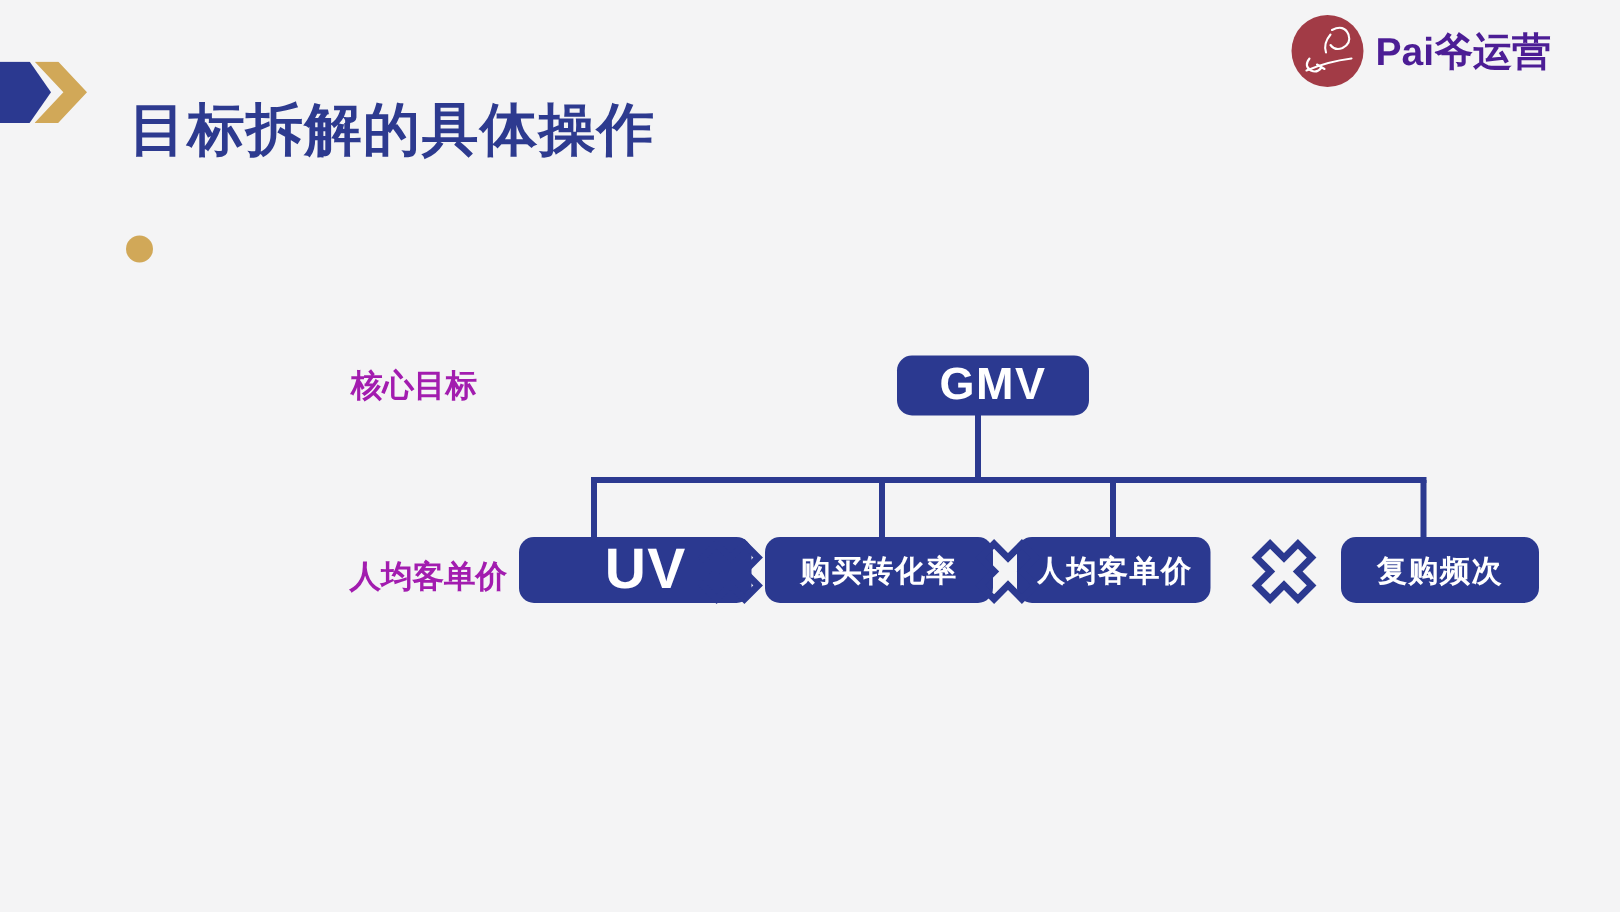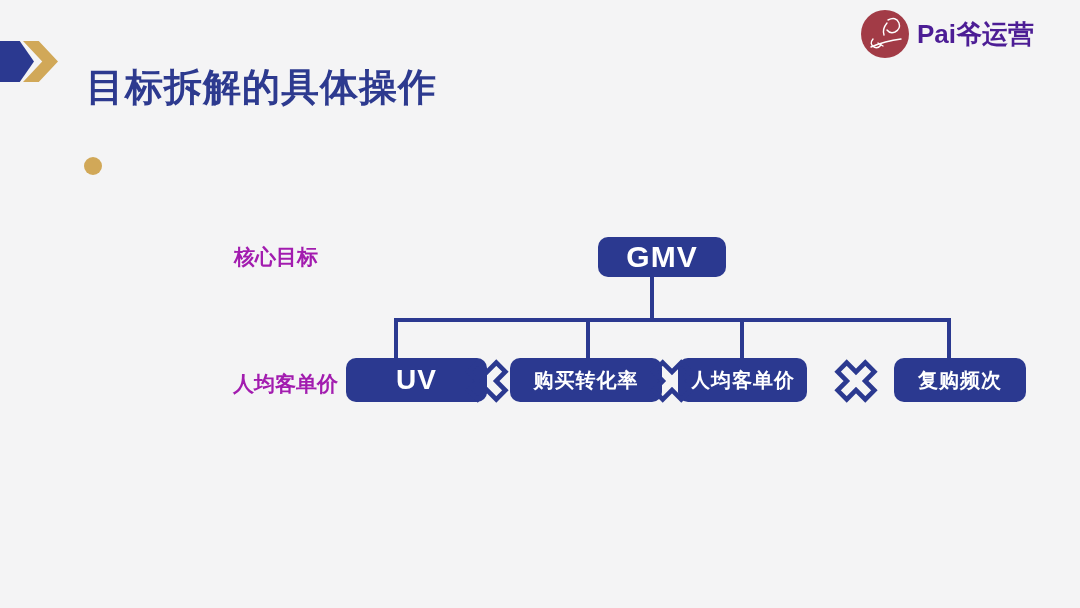--- a/index.html
+++ b/index.html
@@ -53,21 +53,21 @@
   .dg-label{
     position:absolute;font-size:21px;font-weight:bold;color:#a21caf;white-space:nowrap;text-align:right;
   }
   .node{
     position:absolute;background:#2b3990;border-radius:10px;
     color:#ffffff;font-weight:bold;text-align:center;
     display:flex;align-items:center;justify-content:center;margin-left:10px;
   }
   .node-gmv{left:588px;top:237px;width:128px;height:40px;font-size:30px;letter-spacing:1px;}
   .node-factor{top:358px;height:44px;font-size:20px;letter-spacing:1px;}
-  .node-uv{left:336px;width:141px;font-size:28px;}
+  .node-uv{left:336px;width:141px;font-size:38px;padding-left:14px;}
   .node-f2{left:500px;width:152px;}
   .node-f3{left:668px;width:129px;}
   .node-f4{left:884px;width:132px;}
   .line{position:absolute;background:#2b3990;}
   .mult{position:absolute;top:358px;width:46px;height:46px;}
 </style>
 </head>
 <body>
 
 <div class="slide">

